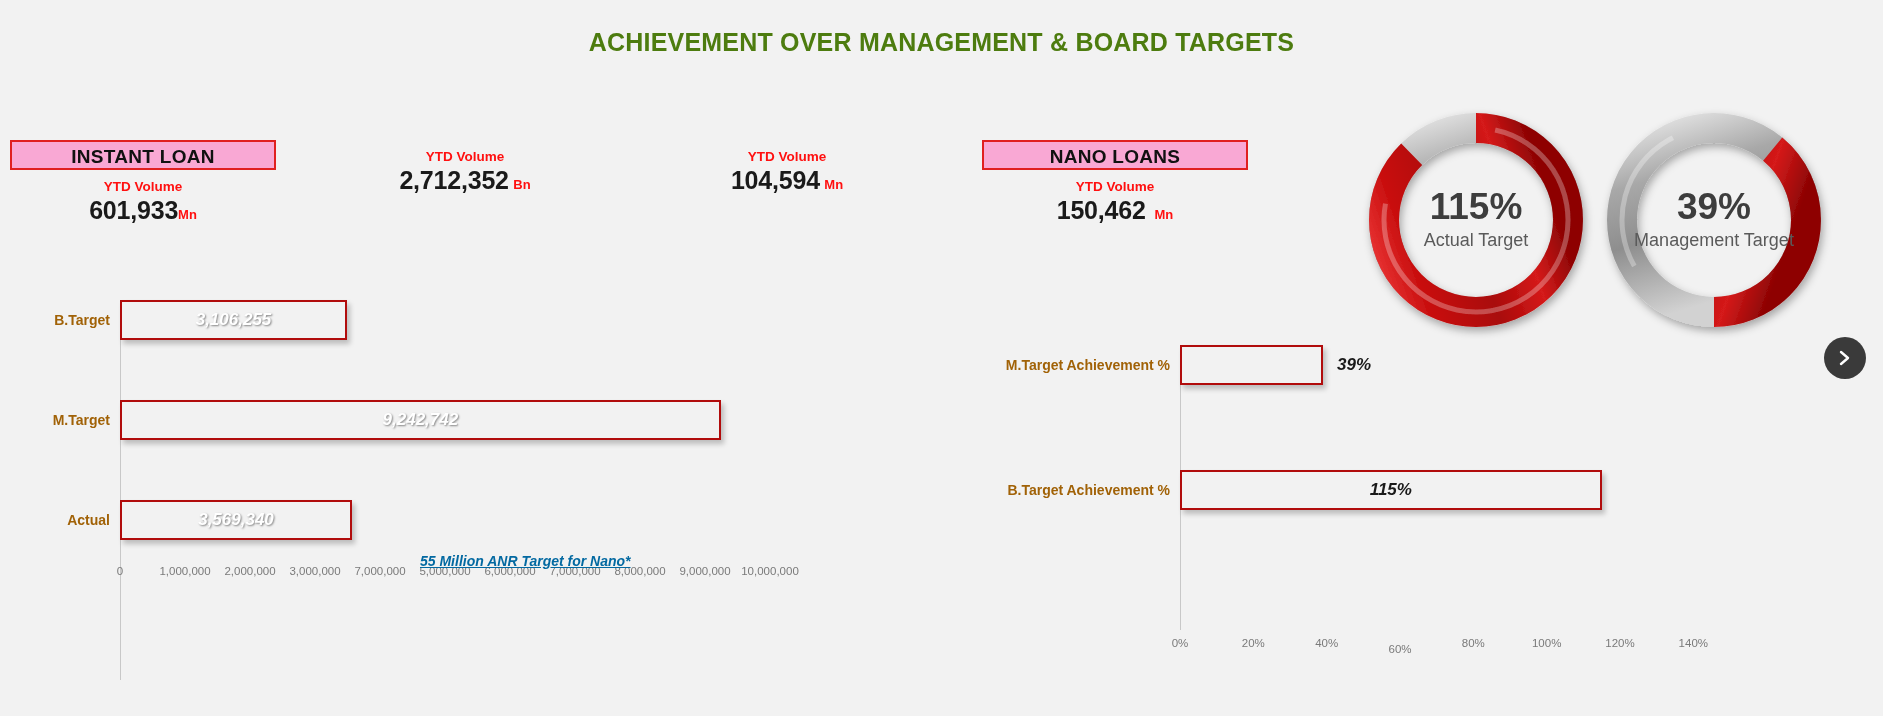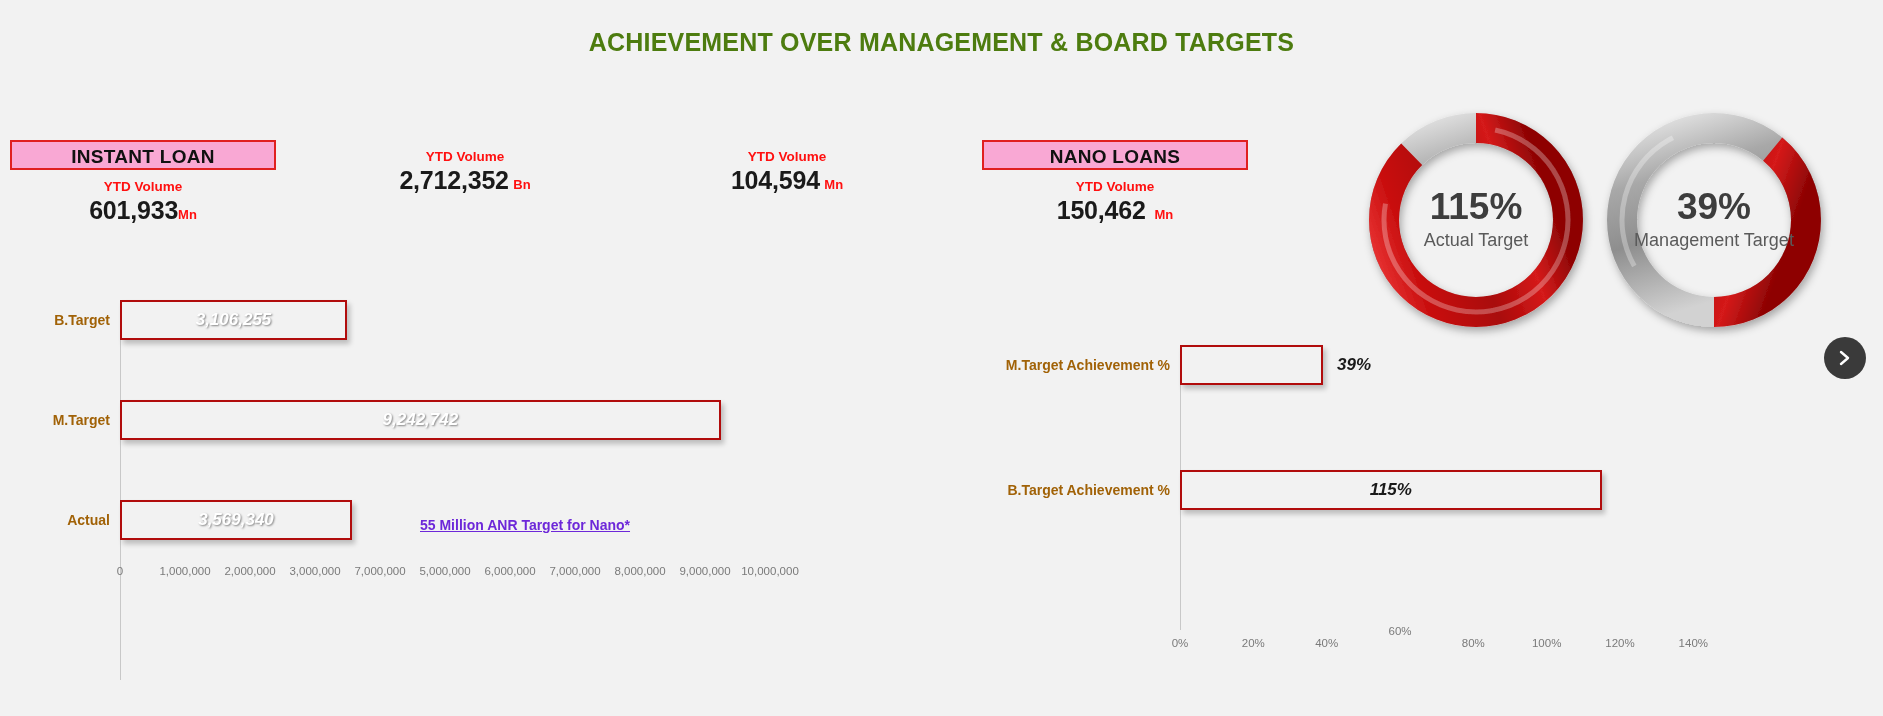--- a/index.html
+++ b/index.html
@@ -181,26 +181,27 @@
 
   
   #chart-volume { left: 0px; top: 300px; width: 930px; height: 400px; }
   #chart-volume .chart-axis-line { left: 120px; top: 10px; height: 370px; }
   #chart-volume .bar-row { left: 120px; }
 
   
   #nano-annotation {
     position: absolute;
     left: 420px;
-    top: 517px;
+    top: 553px;
     font-size: 14px;
     font-weight: bold;
-    color: #6d28d9;
+    color: #0369a1;
     text-decoration: underline;
     white-space: nowrap;
+    font-style: italic;
   }
 
   
   #chart-achievement { left: 960px; top: 355px; width: 860px; height: 320px; }
   #chart-achievement .chart-axis-line { left: 220px; top: 0px; height: 275px; }
   #chart-achievement .bar-row { left: 220px; }
 
   
   #next-slide-button {
     position: absolute;
@@ -352,21 +353,21 @@
     <span class="bar-cat-label">B.Target Achievement %</span>
     <div class="bar" style="width: 421.667px;">
       <span class="bar-inner-label dark">115%</span>
     </div>
   </div>
 
   <div id="ach-ticks">
       <span class="tick-label" style="left: 220px; top: 282px;">0%</span>
       <span class="tick-label" style="left: 293.333px; top: 282px;">20%</span>
       <span class="tick-label" style="left: 366.667px; top: 282px;">40%</span>
-      <span class="tick-label" style="left: 440px; top: 270px;">60%</span>
+      <span class="tick-label" style="left: 440px; top: 288px;">60%</span>
       <span class="tick-label" style="left: 513.333px; top: 282px;">80%</span>
       <span class="tick-label" style="left: 586.667px; top: 282px;">100%</span>
       <span class="tick-label" style="left: 660px; top: 282px;">120%</span>
       <span class="tick-label" style="left: 733.333px; top: 282px;">140%</span>
     </div>
 </div>
 
 <div id="next-slide-button">
   <span>
     <svg width="16" height="20" viewBox="0 0 16 20">

